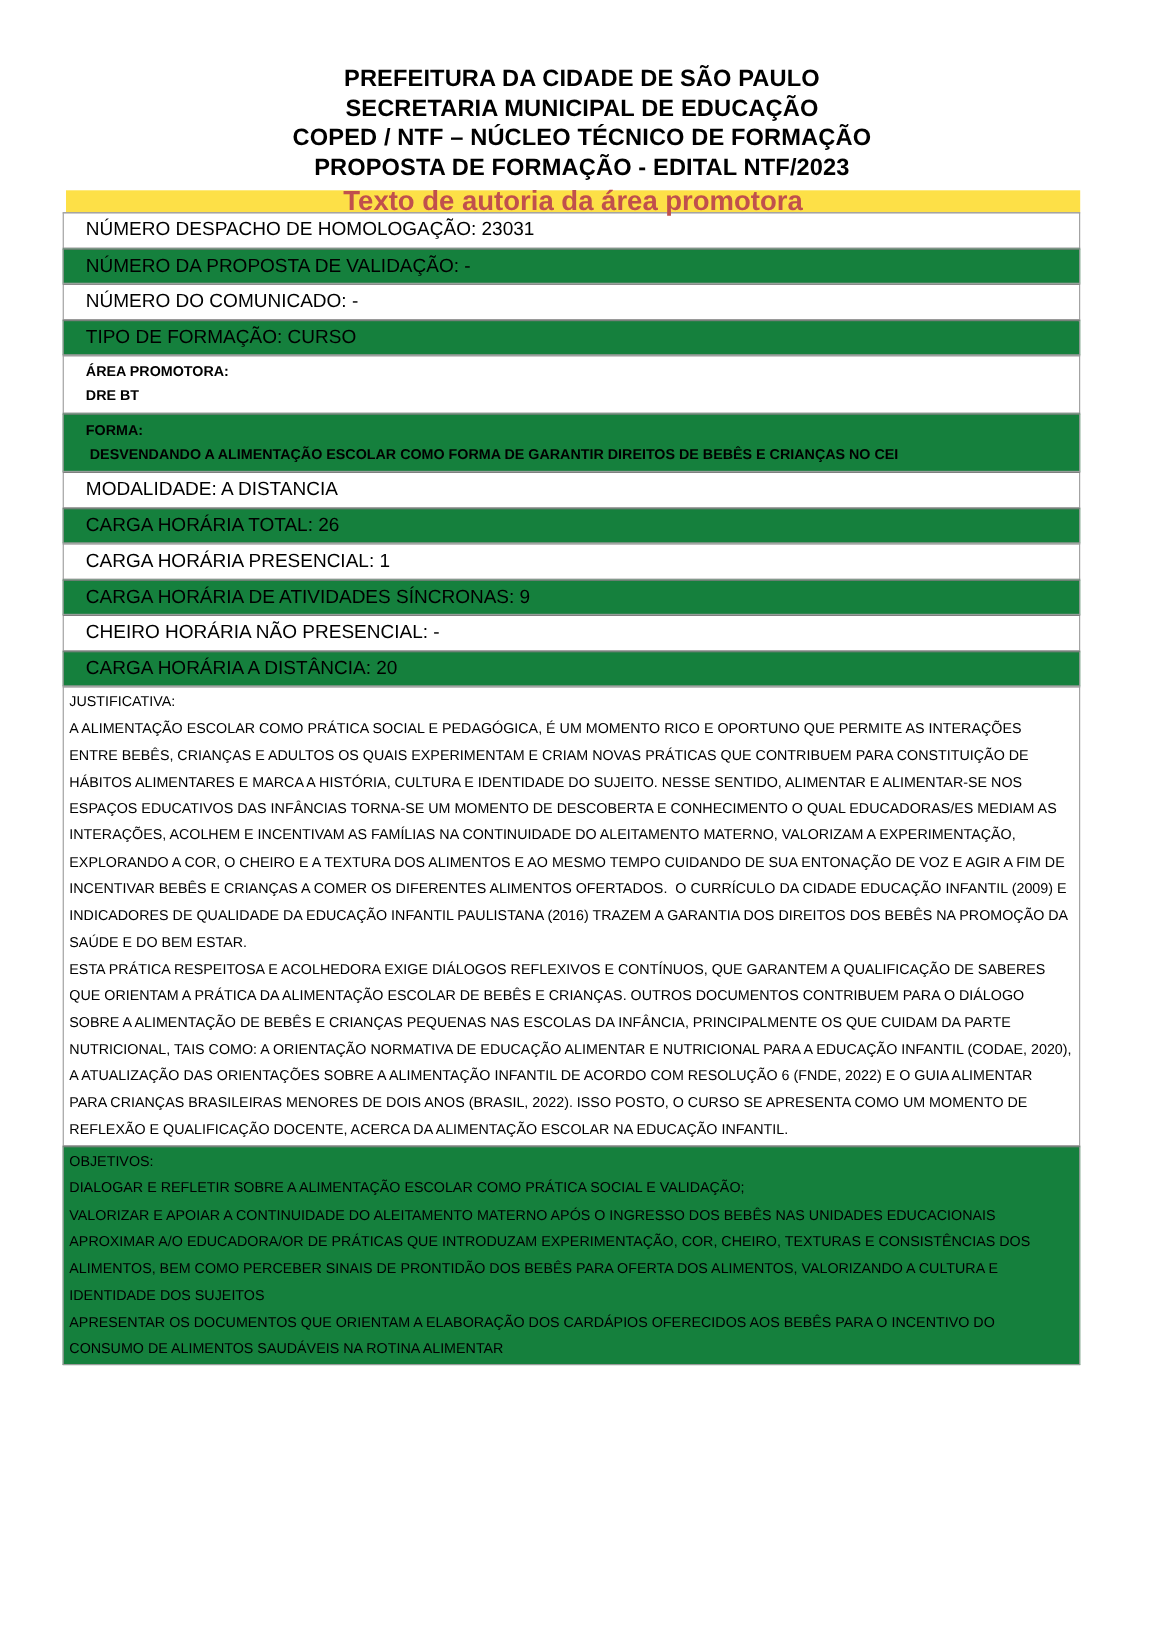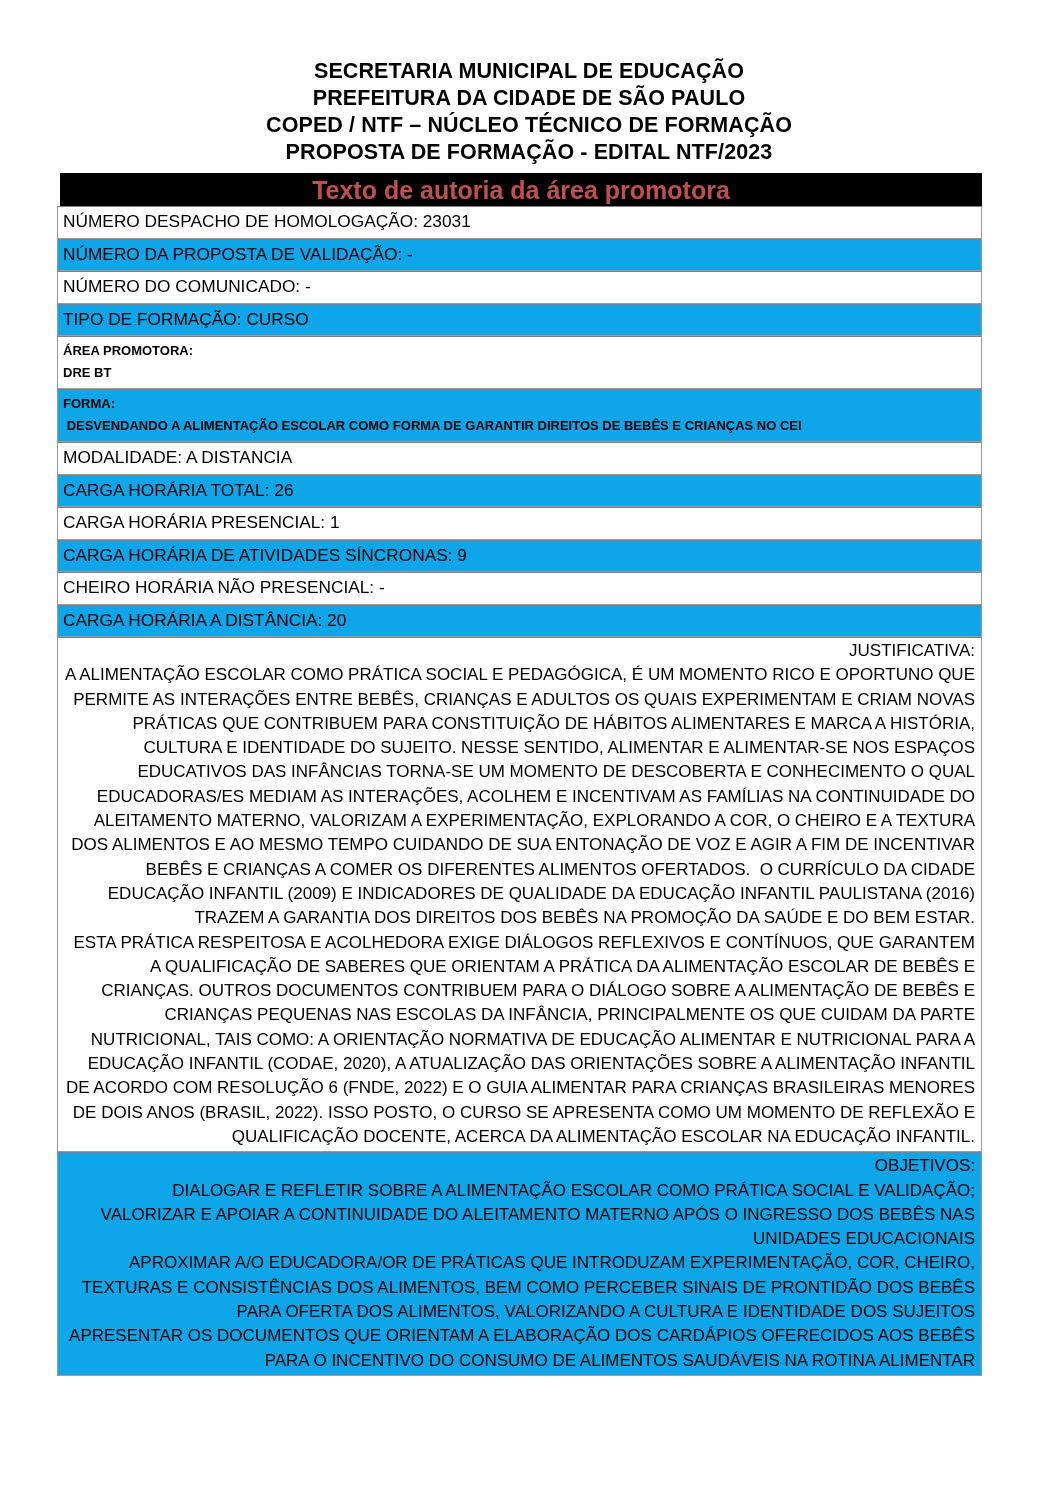--- a/index.html
+++ b/index.html
@@ -32,22 +32,22 @@
     font-weight: bold;
     line-height: 27px;
     letter-spacing: 0.1px;
     white-space: nowrap;
   }
 
   
   .banner {
     margin: 7px 0 0 60px;
     width: 922px;
-    height: 33px;
-    background: #000000;
+    height: 20px;
+    background: #fde047;
     display: flex;
     align-items: center;
     justify-content: center;
     box-sizing: border-box;
   }
   .banner-title {
     color: #C0504D;
     font-size: 25px;
     font-weight: bold;
     line-height: 30px;
@@ -56,53 +56,52 @@
   
   .doc-table {
     margin: 0 0 0 57px;
     width: 925px;
     border-collapse: separate;
     border-spacing: 0;
   }
   .doc-table td.cell {
     border: 1px solid #9a9a9a;
     border-top-color: #7f7f7f;
-    padding: 3px 5px 4px 5px;
+    padding: 3px 5px 4px 20px;
     font-size: 17.3px;
     line-height: 23.5px;
     vertical-align: top;
     background: #ffffff;
   }
   .doc-table tr.shaded td.cell {
-    background: #0ea5e9;
+    background: #15803d;
   }
   .doc-table td.cell.bold {
     font-weight: bold;
     font-size: 13px;
     line-height: 22px;
   }
   .doc-table td.cell.para {
     padding: 1px 6px 2px 5px;
     line-height: 24.3px;
-    font-size: 17px;
-    text-align: right;
+    font-size: 13px;
   }
   .cell-line {
     display: block;
     white-space: pre-wrap;
   }
 </style>
 </head>
 <body>
 
 <div class="page">
 
   <div class="doc-heading">
+    <div class="hline">PREFEITURA DA CIDADE DE SÃO PAULO</div>
     <div class="hline">SECRETARIA MUNICIPAL DE EDUCAÇÃO</div>
-    <div class="hline">PREFEITURA DA CIDADE DE SÃO PAULO</div>
     <div class="hline">COPED / NTF – NÚCLEO TÉCNICO DE FORMAÇÃO</div>
     <div class="hline">PROPOSTA DE FORMAÇÃO - EDITAL NTF/2023</div>
   </div>
 
   <div class="banner">
     <div class="banner-title">Texto de autoria da área promotora</div>
   </div>
 
   <table class="doc-table">
     <tbody>

